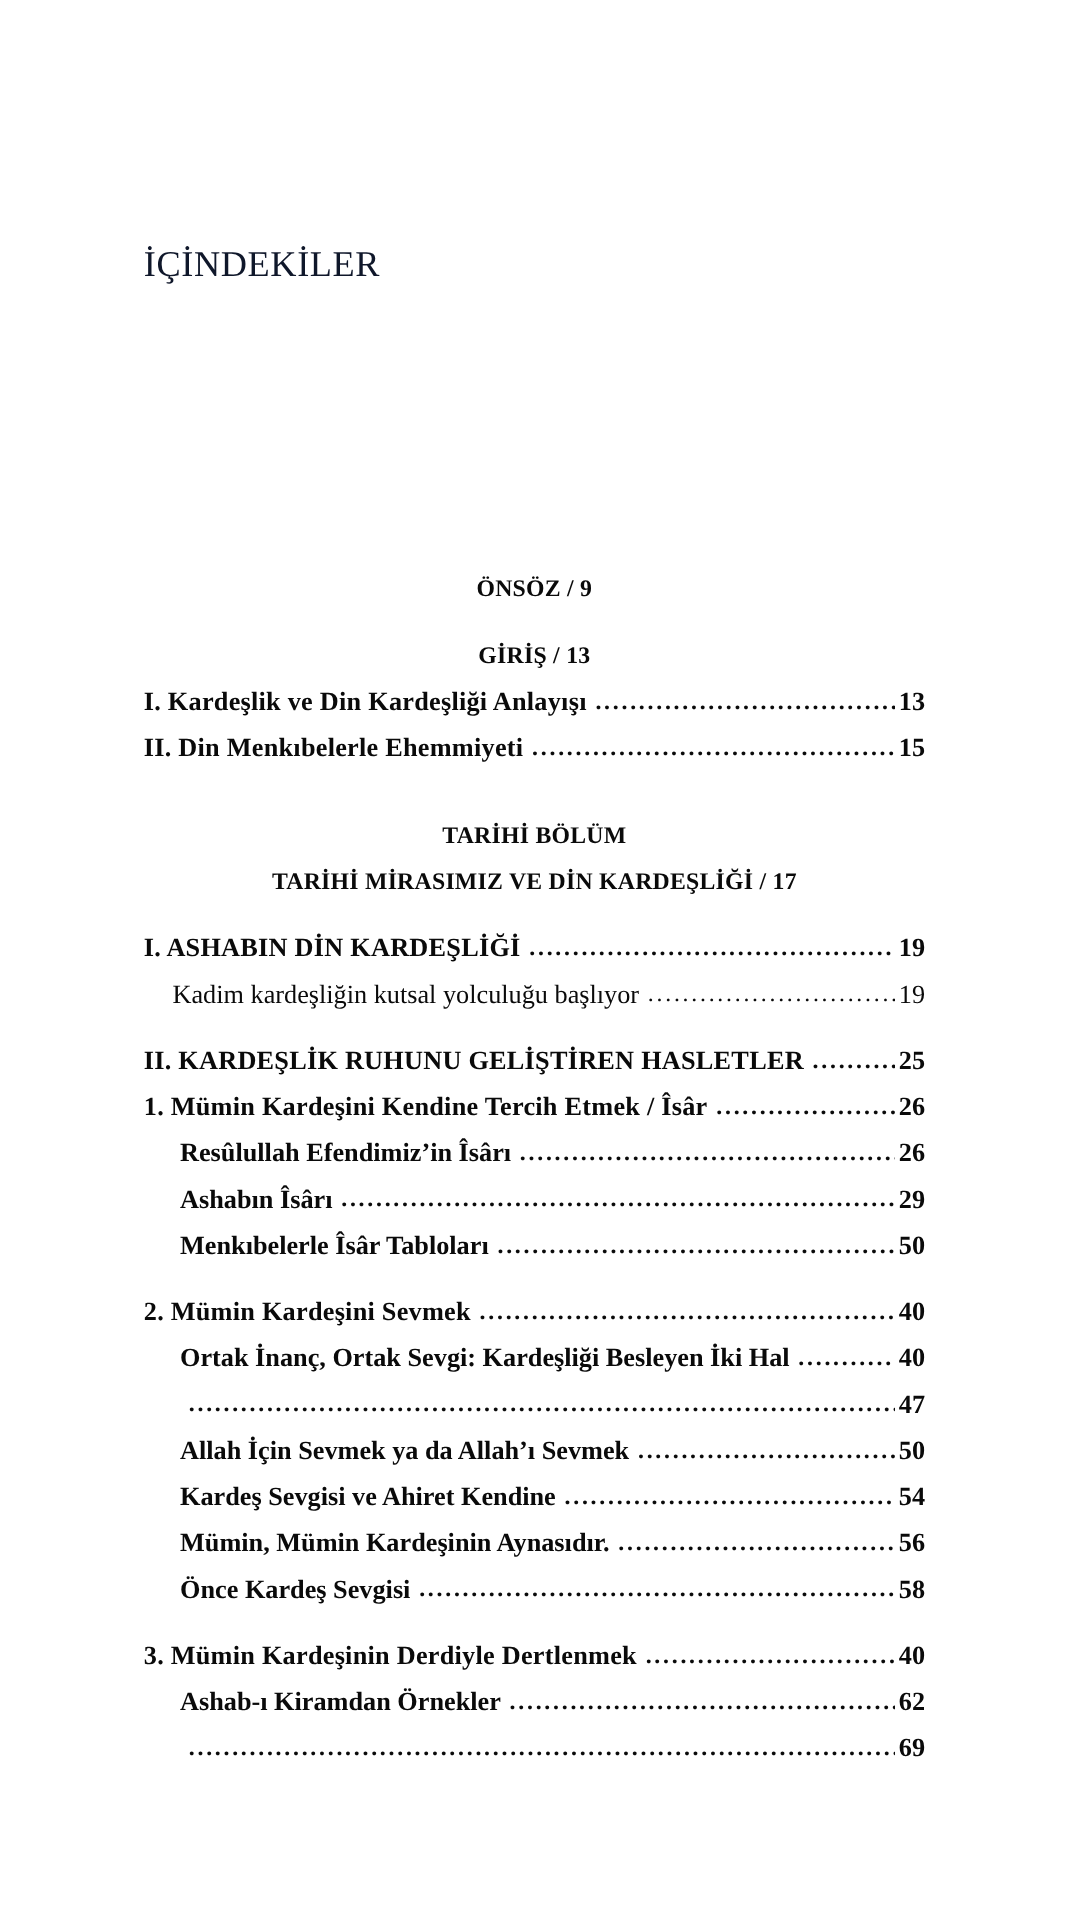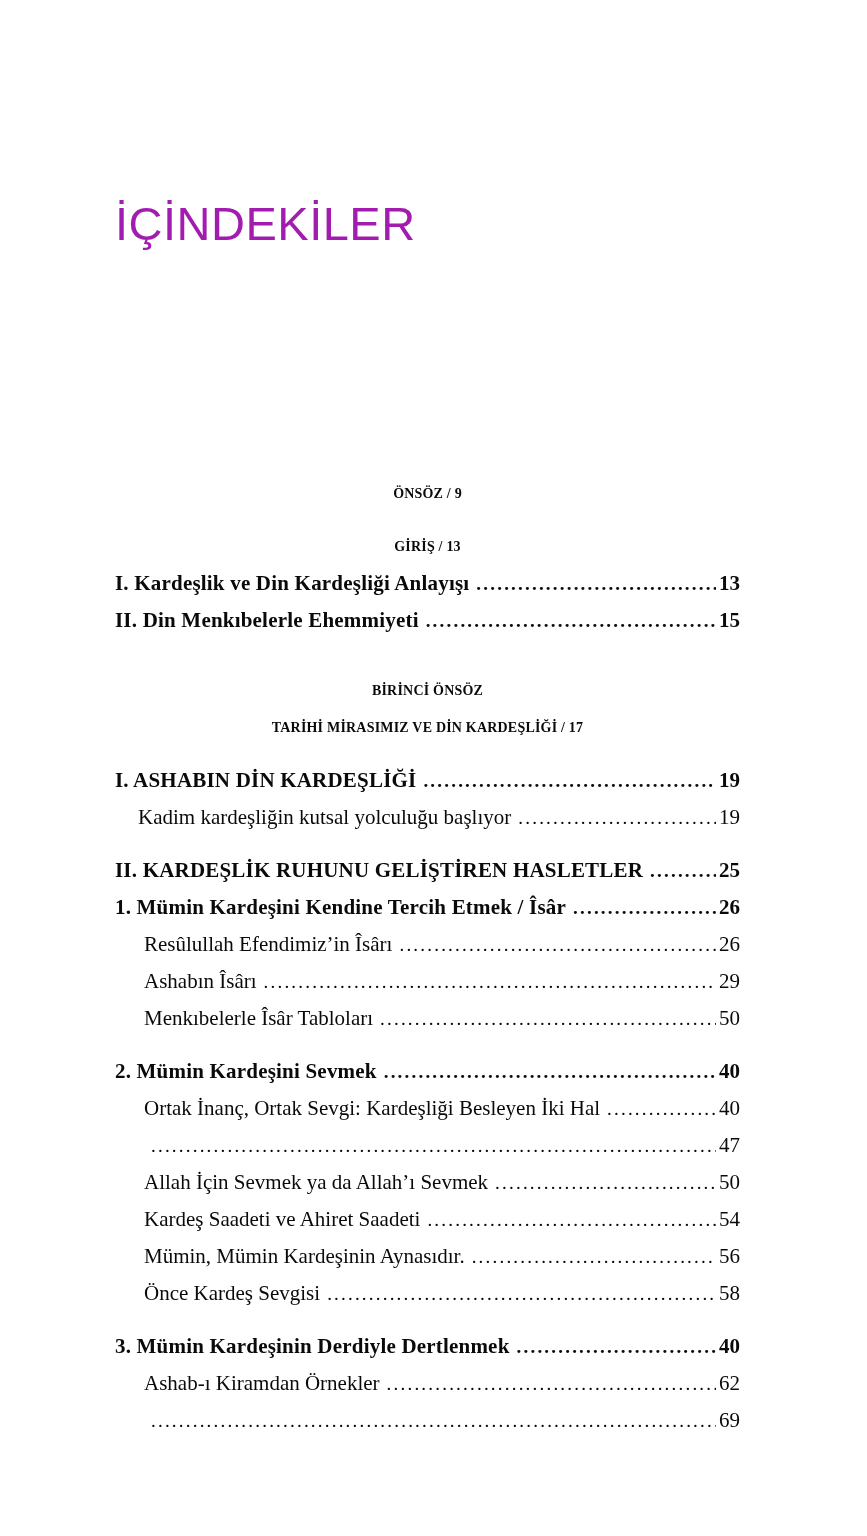--- a/index.html
+++ b/index.html
@@ -11,36 +11,36 @@
     margin: 0 auto;
     background: #ffffff;
     color: #000;
     overflow: hidden;
   }
   .content {
     padding: 0 127px 0 115px;
   }
   .page-title {
     padding-top: 196px;
-    font-family: Liberation Sans, sans-serif;
+    font-family: Liberation Serif, serif;
     font-weight: 500;
-    font-size: 47px;
+    font-size: 29px;
     letter-spacing: 0.5px;
-    color: #a21caf;
+    color: #0f172a;
   }
   .toc {
     margin-top: 224px;
     font-family: "Liberation Serif", serif;
     font-size: 21px;
     color: #0a0a0a;
   }
   .toc-heading {
     text-align: center;
     font-weight: bold;
-    font-size: 14px;
+    font-size: 19px;
     line-height: 37px;
     letter-spacing: 0.2px;
   }
   .toc-entry {
     display: flex;
     align-items: center;
     line-height: 37px;
     font-size: 21px;
   }
   .toc-entry .label { white-space: nowrap; }
@@ -49,21 +49,21 @@
     overflow: hidden;
     white-space: nowrap;
     margin: 0 3px 0 7px;
     letter-spacing: 2.2px;
     font-size: 19px;
   }
   .toc-entry .pagenum { white-space: nowrap; }
   .style-bold { font-weight: bold; }
   .style-bold .label { letter-spacing: 0.2px; }
   .style-sub  { padding-left: 23px; }
-  .style-sub2 { padding-left: 29px; }
+  .style-sub2 { padding-left: 29px; font-weight: bold; }
   .space-md { margin-top: 16px; }
   .space-lg { margin-top: 33px; }
 </style>
 </head>
 <body>
 
 <div class="page">
   <div class="content">
     <h1 class="page-title">İÇİNDEKİLER</h1>
     <div class="toc">
@@ -72,21 +72,21 @@
         <div class="toc-entry style-bold">
     <span class="label">I. Kardeşlik ve Din Kardeşliği Anlayışı</span>
     <span class="dots">................................................................................................................................................................</span>
     <span class="pagenum">13</span>
   </div>
         <div class="toc-entry style-bold">
     <span class="label">II. Din Menkıbelerle Ehemmiyeti</span>
     <span class="dots">................................................................................................................................................................</span>
     <span class="pagenum">15</span>
   </div>
-        <div class="toc-heading space-lg">BİRİNCİ ÖNSÖZ</div>
+        <div class="toc-heading space-lg">TARİHİ BÖLÜM</div>
         <div class="toc-heading">TARİHİ MİRASIMIZ VE DİN KARDEŞLİĞİ / 17</div>
         <div class="toc-entry style-bold space-md">
     <span class="label">I. ASHABIN DİN KARDEŞLİĞİ</span>
     <span class="dots">................................................................................................................................................................</span>
     <span class="pagenum">19</span>
   </div>
         <div class="toc-entry style-sub">
     <span class="label">Kadim kardeşliğin kutsal yolculuğu başlıyor</span>
     <span class="dots">................................................................................................................................................................</span>
     <span class="pagenum">19</span>
@@ -129,21 +129,21 @@
         <div class="toc-entry style-sub2">
     <span class="dots">................................................................................................................................................................</span>
     <span class="pagenum">47</span>
   </div>
         <div class="toc-entry style-sub2">
     <span class="label">Allah İçin Sevmek ya da Allah’ı Sevmek</span>
     <span class="dots">................................................................................................................................................................</span>
     <span class="pagenum">50</span>
   </div>
         <div class="toc-entry style-sub2">
-    <span class="label">Kardeş Saadeti ve Ahiret Saadeti</span>
+    <span class="label">Kardeş Sevgisi ve Ahiret Kendine</span>
     <span class="dots">................................................................................................................................................................</span>
     <span class="pagenum">54</span>
   </div>
         <div class="toc-entry style-sub2">
     <span class="label">Mümin, Mümin Kardeşinin Aynasıdır.</span>
     <span class="dots">................................................................................................................................................................</span>
     <span class="pagenum">56</span>
   </div>
         <div class="toc-entry style-sub2">
     <span class="label">Önce Kardeş Sevgisi</span>

